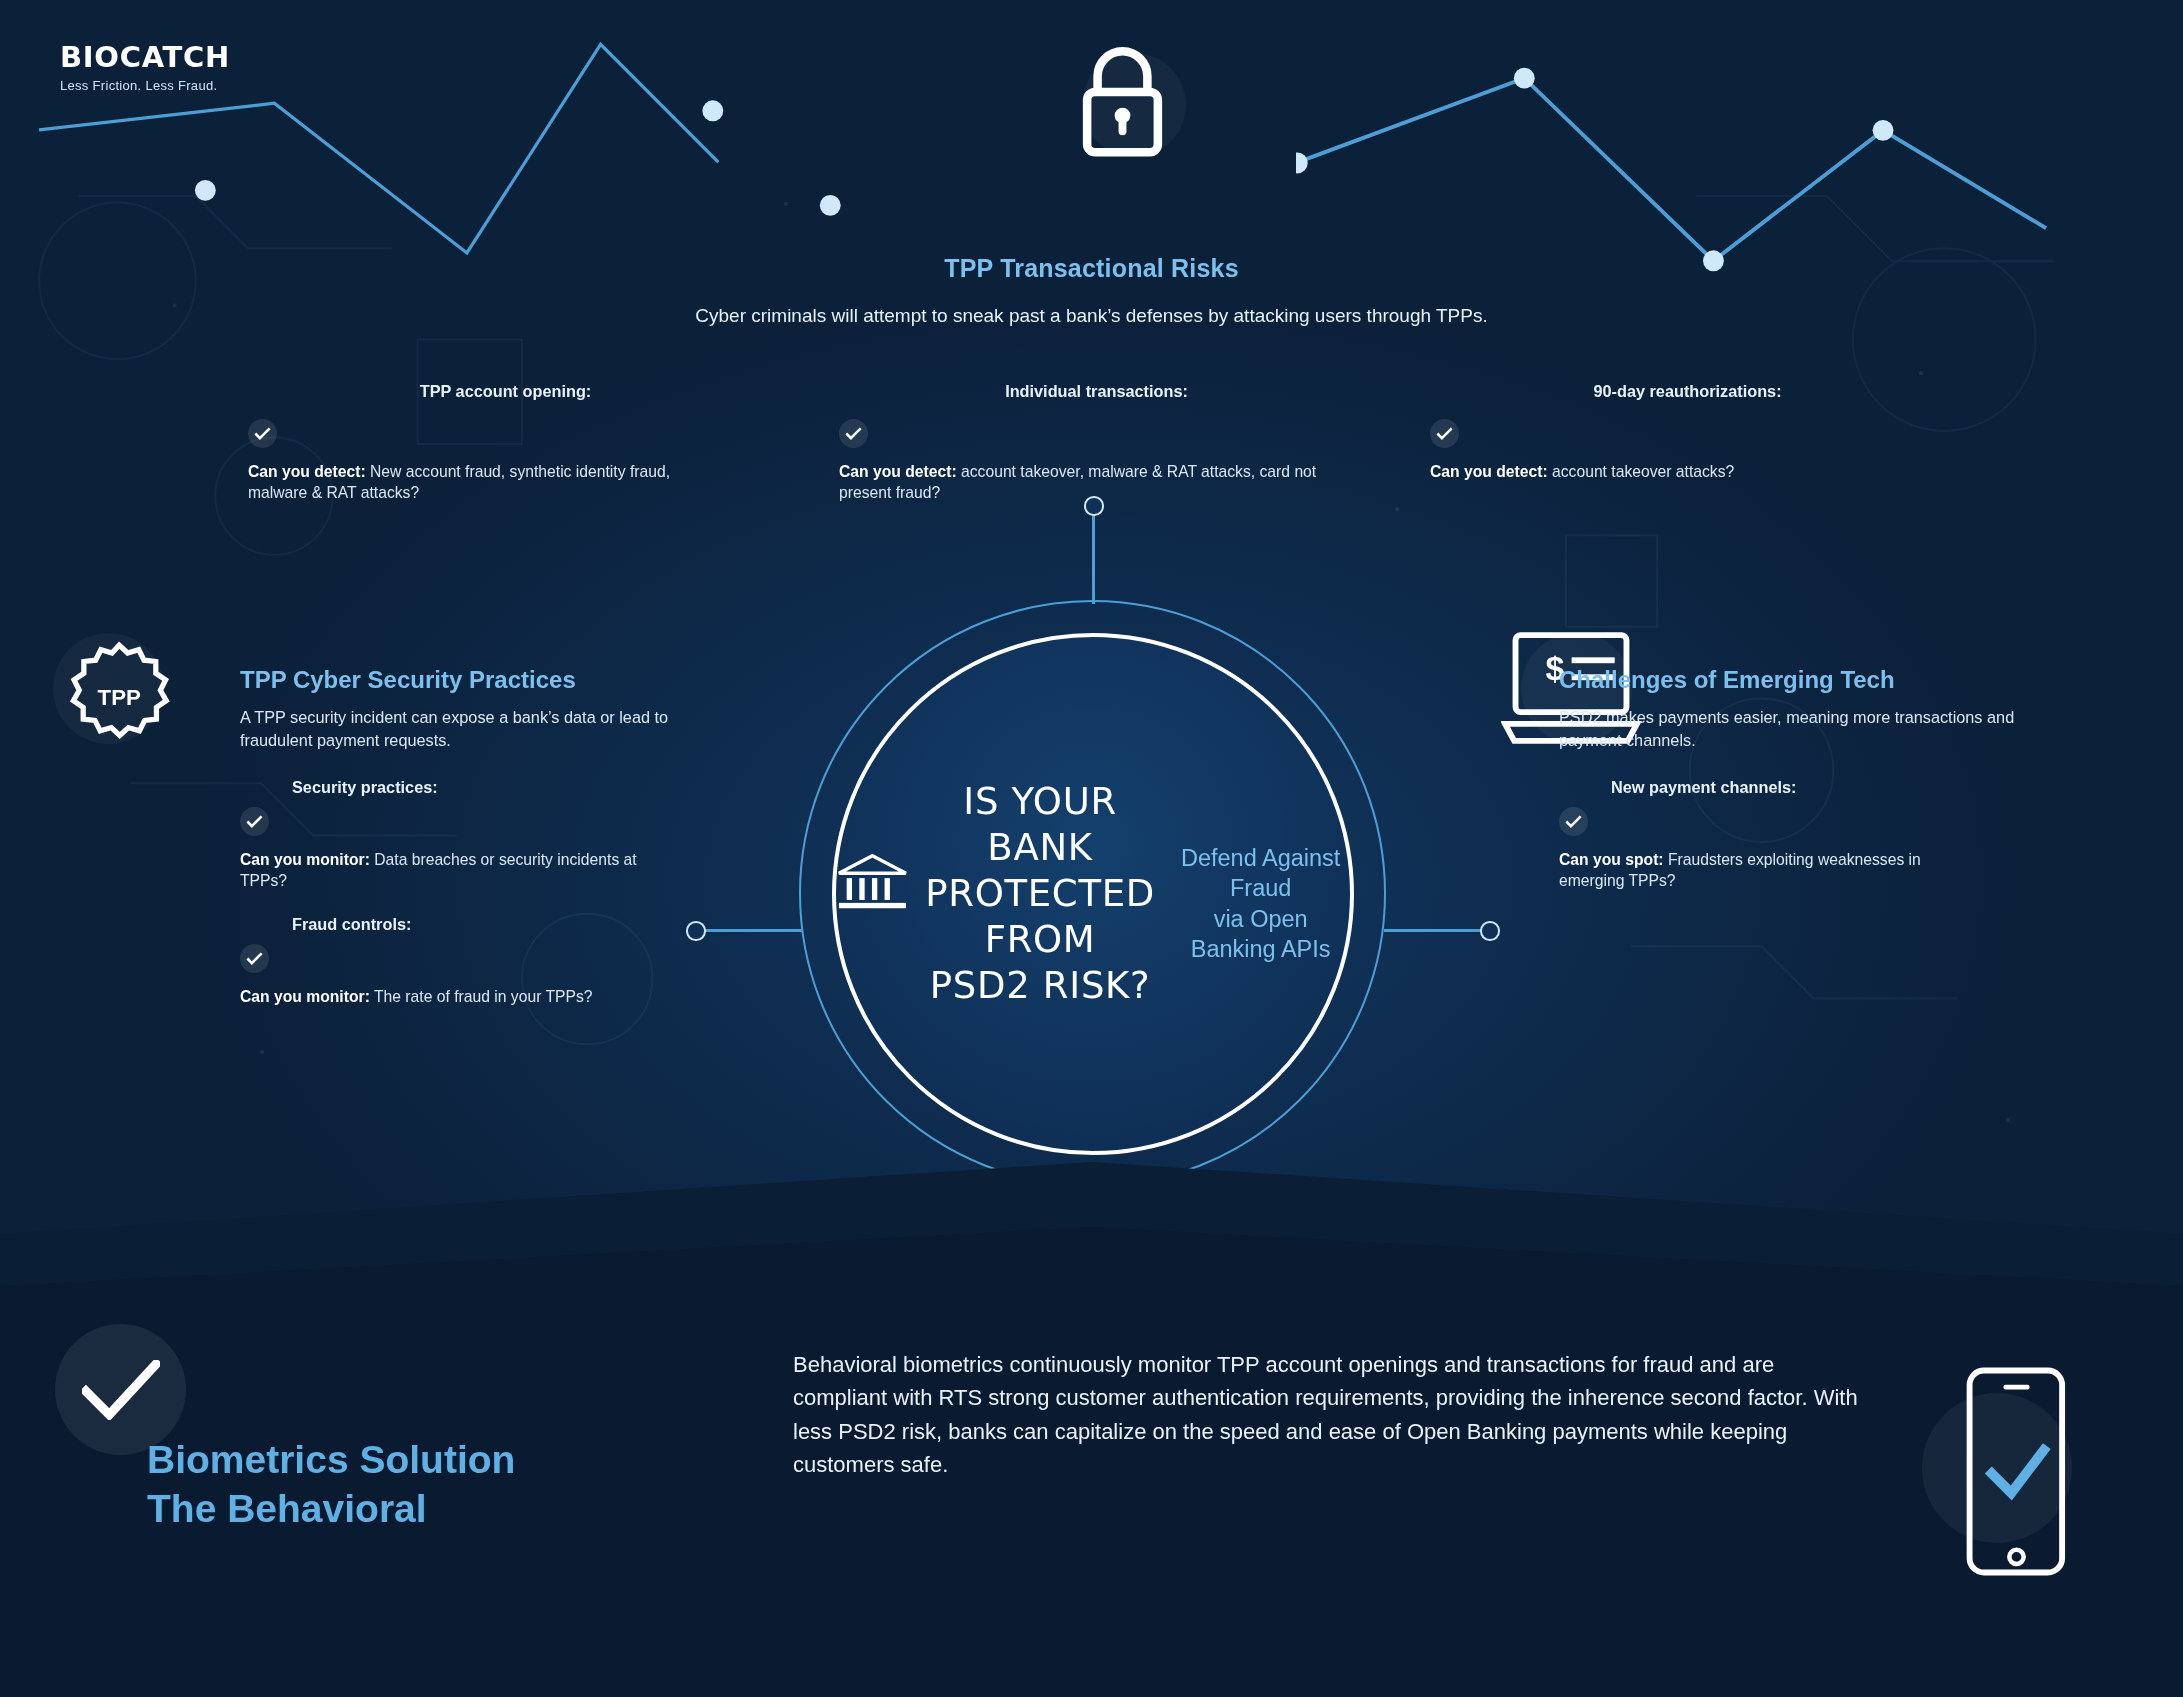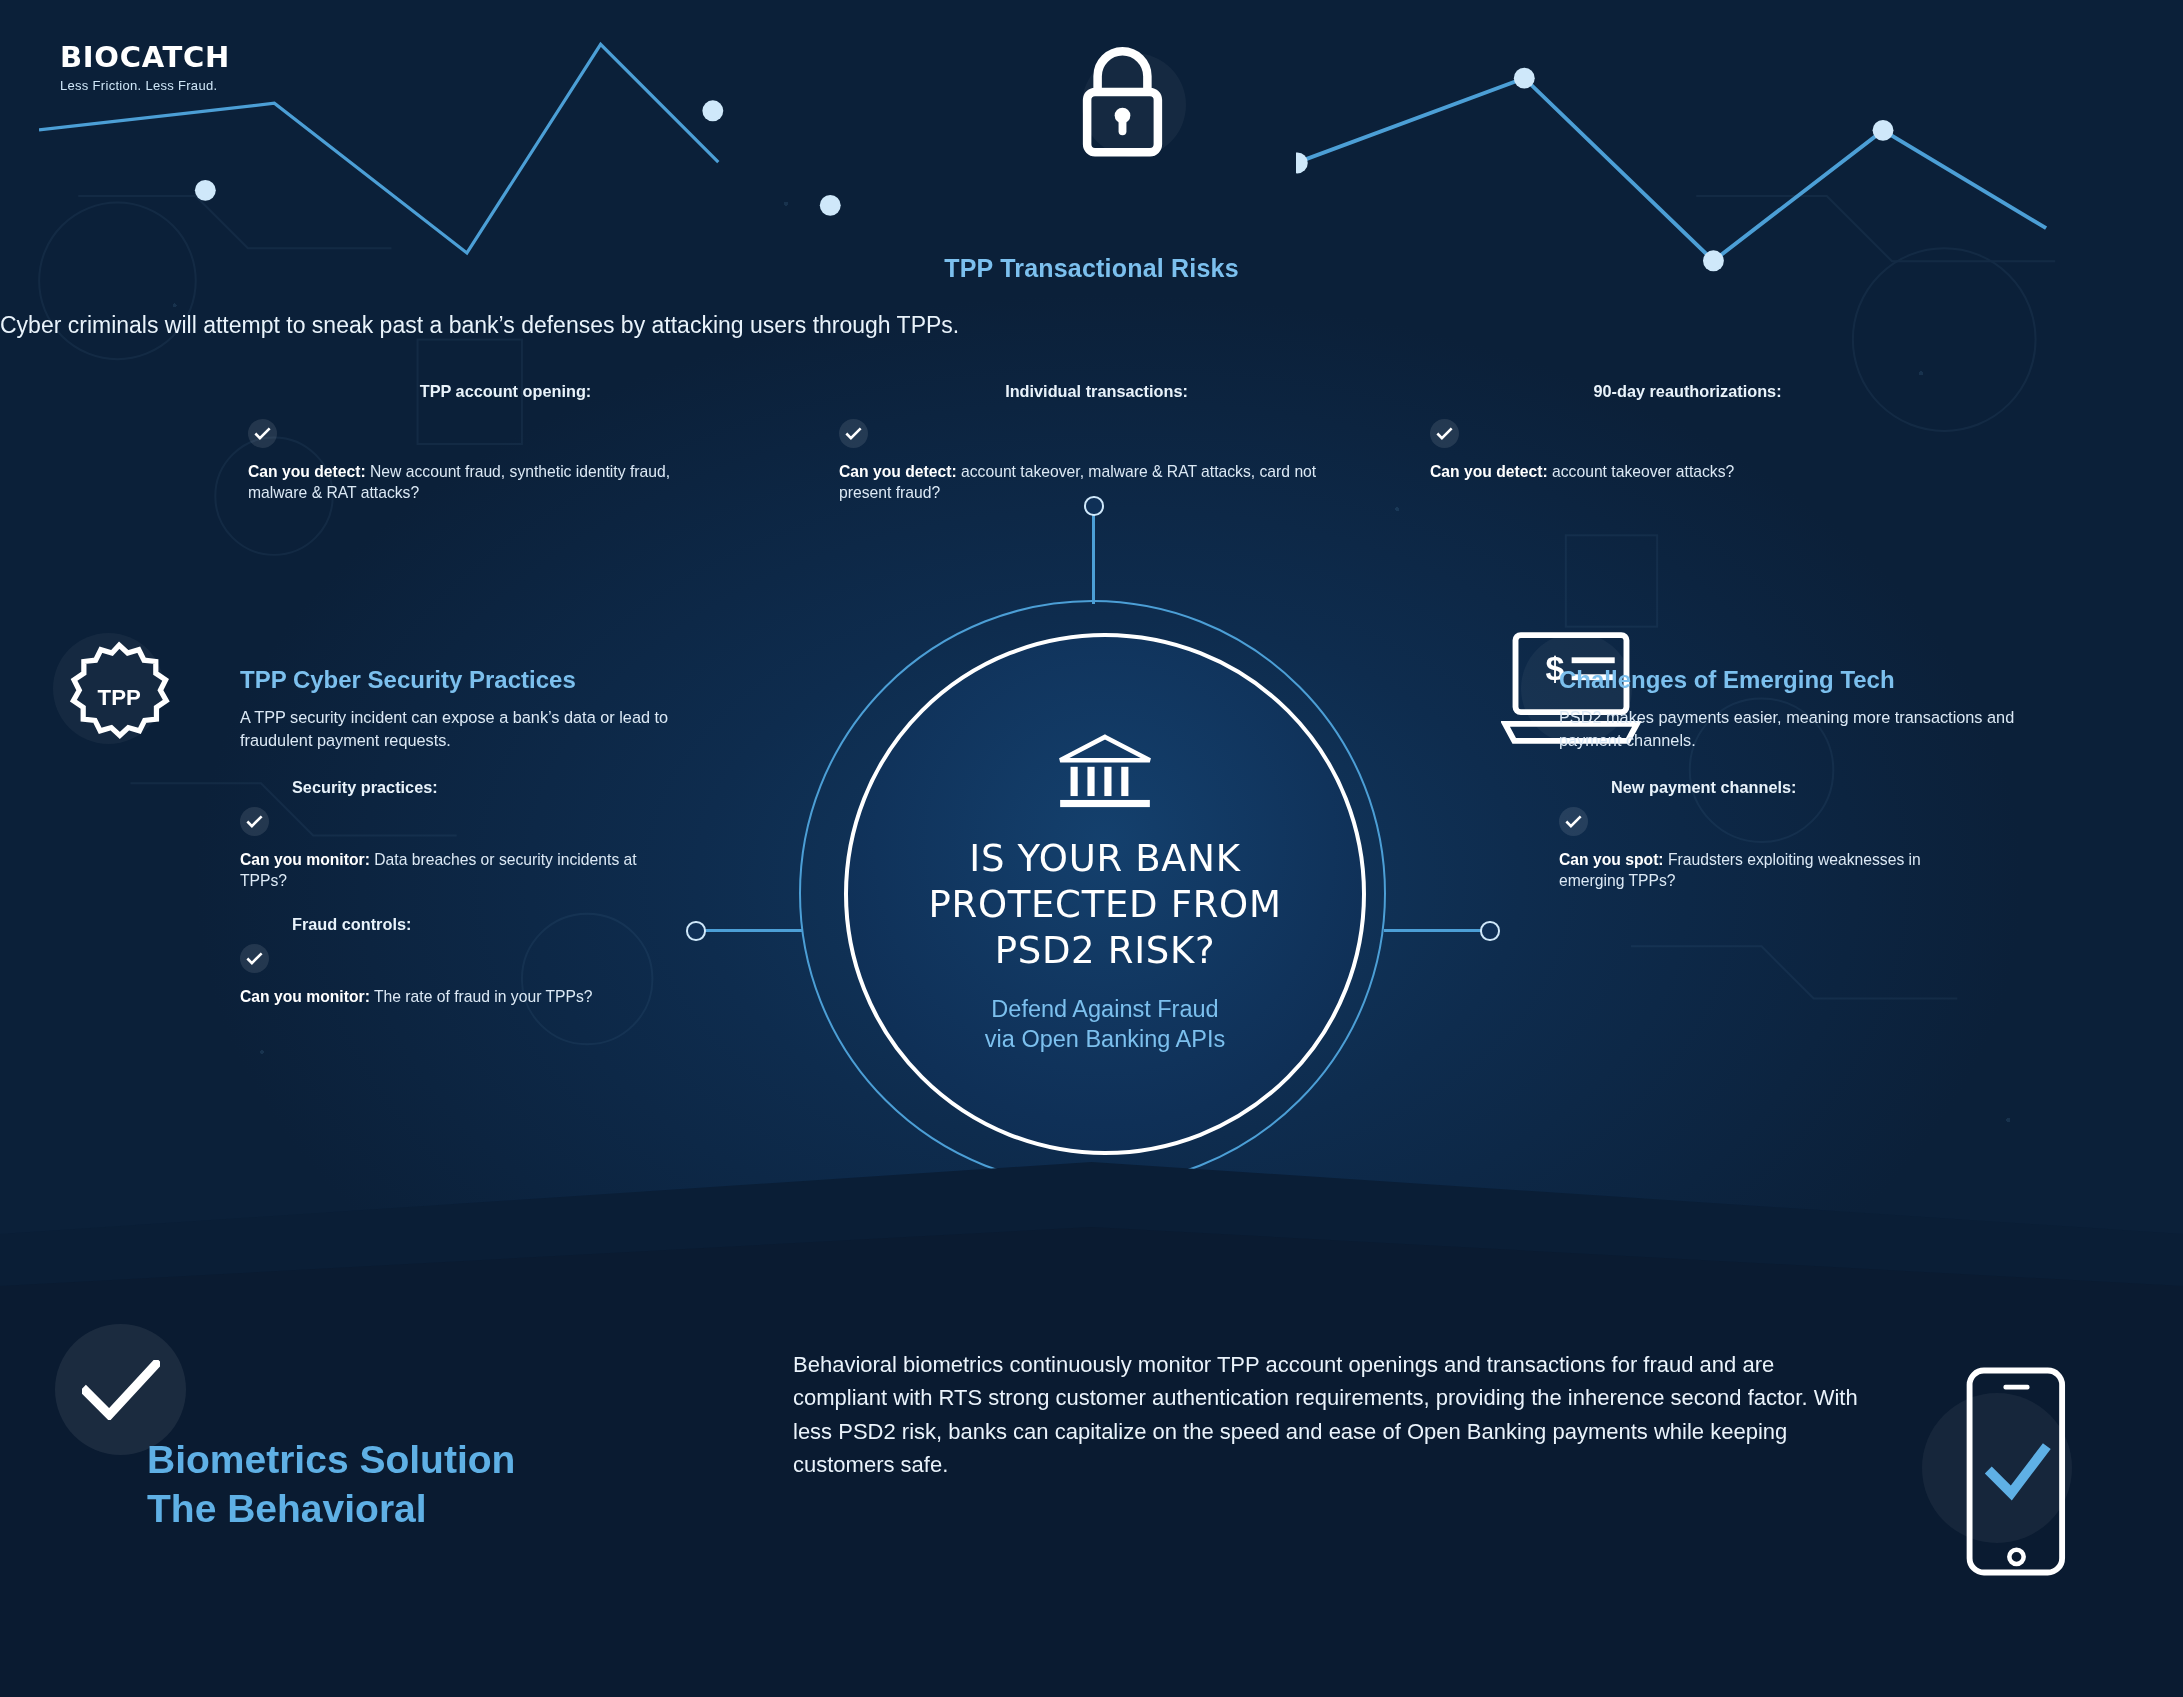--- a/index.html
+++ b/index.html
@@ -95,22 +95,23 @@
     top: 254px;
     text-align: center;
     font-size: 25px;
     font-weight: 700;
     color: #7cc0ee;
     letter-spacing: 0.2px;
   }
   .head-sub {
     position: absolute;
     width: 100%;
-    top: 312px;
-    font-size: 23px;
+    top: 305px;
+    text-align: center;
+    font-size: 19px;
     color: #e9f3fb;
   }
 
   
   .topcols {
     position: absolute;
     top: 382px;
     left: 248px;
     width: 1697px;
     display: flex;
@@ -152,27 +153,26 @@
   }
   .hub-outer {
     position: absolute;
     left: 127px; top: 104px;
     width: 587px; height: 587px;
     border-radius: 50%;
     border: 2.6px solid #4c9fd6;
   }
   .hub-inner {
     position: absolute;
-    left: 172px; top: 137px;
+    left: 160px; top: 137px;
     width: 522px; height: 522px;
     border-radius: 50%;
     border: 4.6px solid #ffffff;
     background: radial-gradient(circle at 50% 40%, #14406d 0%, #0f3057 70%, #0d2b4e 100%);
     display: flex;
-    flex-direction: column;
     align-items: center;
     justify-content: center;
     text-align: center;
   }
   .bank-icon { margin-bottom: 25px; }
   .hub-title {
     font-size: 37px;
     font-weight: 400;
     color: #ffffff;
     line-height: 1.24;

